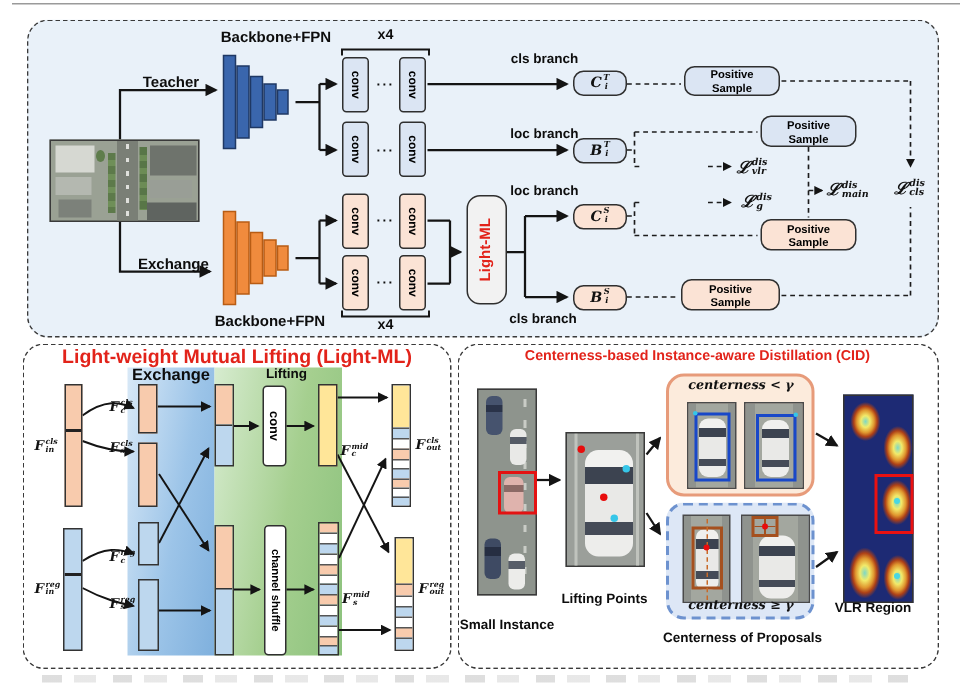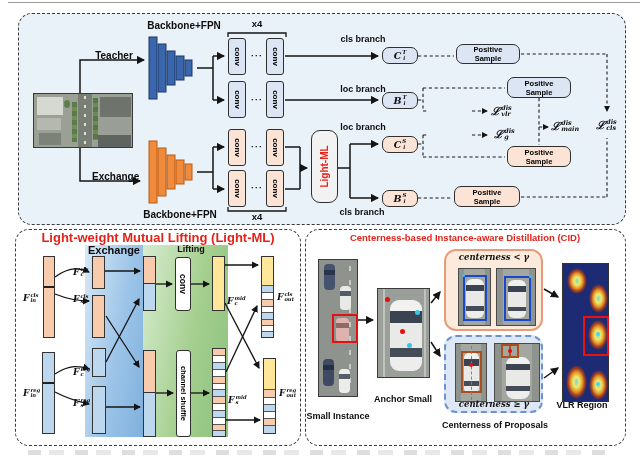--- a/index.html
+++ b/index.html
@@ -407,21 +407,21 @@
 
   <div class="abs" style="left:377px;top:288px;width:53px;height:90px;background:#9b9f9a;border:1.5px solid #3a3a3a;box-sizing:border-box;overflow:hidden">
     <div style="position:absolute;left:5px;top:0;width:2px;height:90px;background:#c0c3bd"></div>
     <div style="position:absolute;left:46px;top:0;width:2px;height:90px;background:#c0c3bd"></div>
     <div class="car" style="left:12px;top:11px;width:32px;height:71px;border-radius:9px;background:linear-gradient(180deg,#f1f1ef 0 16%,#3c4350 16% 32%,#e9e9e7 32% 68%,#454b57 68% 80%,#ededeb 80% 100%)"></div>
   </div>
   <div class="dot" style="left:385px;top:297px;width:5px;height:5px;background:#e80c0c"></div>
   <div class="dot" style="left:415px;top:310px;width:5px;height:5px;background:#36c6e8"></div>
   <div class="dot" style="left:400px;top:329px;width:5px;height:5px;background:#e80c0c"></div>
   <div class="dot" style="left:407px;top:343px;width:5px;height:5px;background:#36c6e8"></div>
-  <div class="lbl" style="left:369px;top:394px;width:68px;font-size:9px">Anchor Small</div>
+  <div class="lbl" style="left:369px;top:394px;width:68px;font-size:9px">Lifting Points</div>
 
   <div class="abs" style="left:444px;top:249px;width:99px;height:82px;background:#fcebdc;border:2px solid #e79b7a;border-radius:12px;box-sizing:border-box"></div>
   <div class="lbl math" style="left:458px;top:253px;width:72px;font-size:8.5px;display:block">centerness &lt; γ</div>
   <div class="crop" style="left:458px;top:268px;width:33px;height:58px">
     <div class="car" style="left:7px;top:10px;width:18px;height:39px;border-radius:6px;background:linear-gradient(180deg,#f0f0ee 0 16%,#3c4350 16% 32%,#e9e9e7 32% 70%,#454b57 70% 82%,#ededeb 82% 100%)"></div>
     <div style="position:absolute;left:4px;top:6px;width:24px;height:46px;border:2px solid #1948c8;box-sizing:border-box"></div>
     <div class="dot" style="left:3px;top:5px;width:3px;height:3px;background:#36c6e8"></div>
   </div>
   <div class="crop" style="left:496px;top:268px;width:40px;height:58px">
     <div class="car" style="left:11px;top:11px;width:18px;height:38px;border-radius:6px;background:linear-gradient(180deg,#f0f0ee 0 16%,#3c4350 16% 32%,#e9e9e7 32% 70%,#454b57 70% 82%,#ededeb 82% 100%)"></div>

